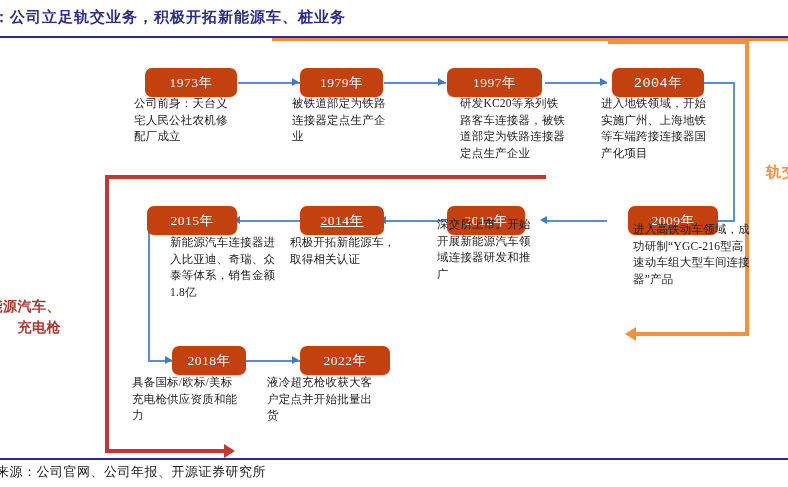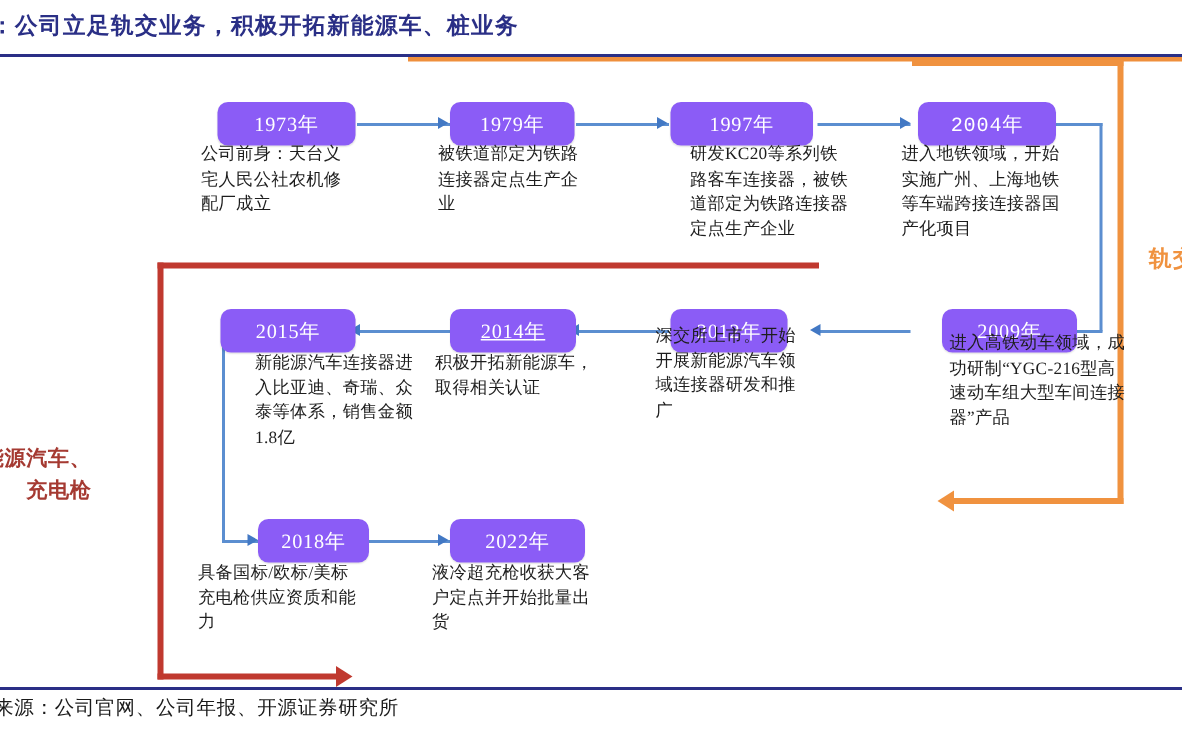--- a/index.html
+++ b/index.html
@@ -72,21 +72,21 @@
   }
 
   
   .node {
     position: absolute;
   }
   .pill {
     position: absolute;
     height: 29px;
     border-radius: 7px;
-    background: #8b5cf6;
+    background: #c2410c;
     color: #ffffff;
     font-size: 13.5px;
     display: flex;
     align-items: center;
     justify-content: center;
     letter-spacing: .5px;
     box-shadow: 0 1px 1px rgba(0,0,0,.10);
   }
   .desc {
     position: absolute;
@@ -253,19 +253,19 @@
     <div class="desc" style="left:601px; top:221px; width:118px;margin-left:32px;">进入高铁动车领域，成功研制“YGC-216型高速动车组大型车间连接器”产品</div>
   </div>
 
   <div class="node">
     <div class="pill" style="left:172px; top:346px; width:74px;">2018年</div>
     <div class="desc" style="left:132px; top:374px; width:112px;">具备国标/欧标/美标充电枪供应资质和能力</div>
   </div>
 
   <div class="node">
     <div class="pill" style="left:300px; top:346px; width:90px;">2022年</div>
-    <div class="desc" style="left:288px; top:374px; width:112px;">液冷超充枪收获大客户定点并开始批量出货</div>
+    <div class="desc" style="left:267px; top:374px; width:112px;">液冷超充枪收获大客户定点并开始批量出货</div>
   </div>
 
   <div id="footer-rule"></div>
   <div id="footer-text">来源：公司官网、公司年报、开源证券研究所</div>
 
 </div>
 
 </body></html>

